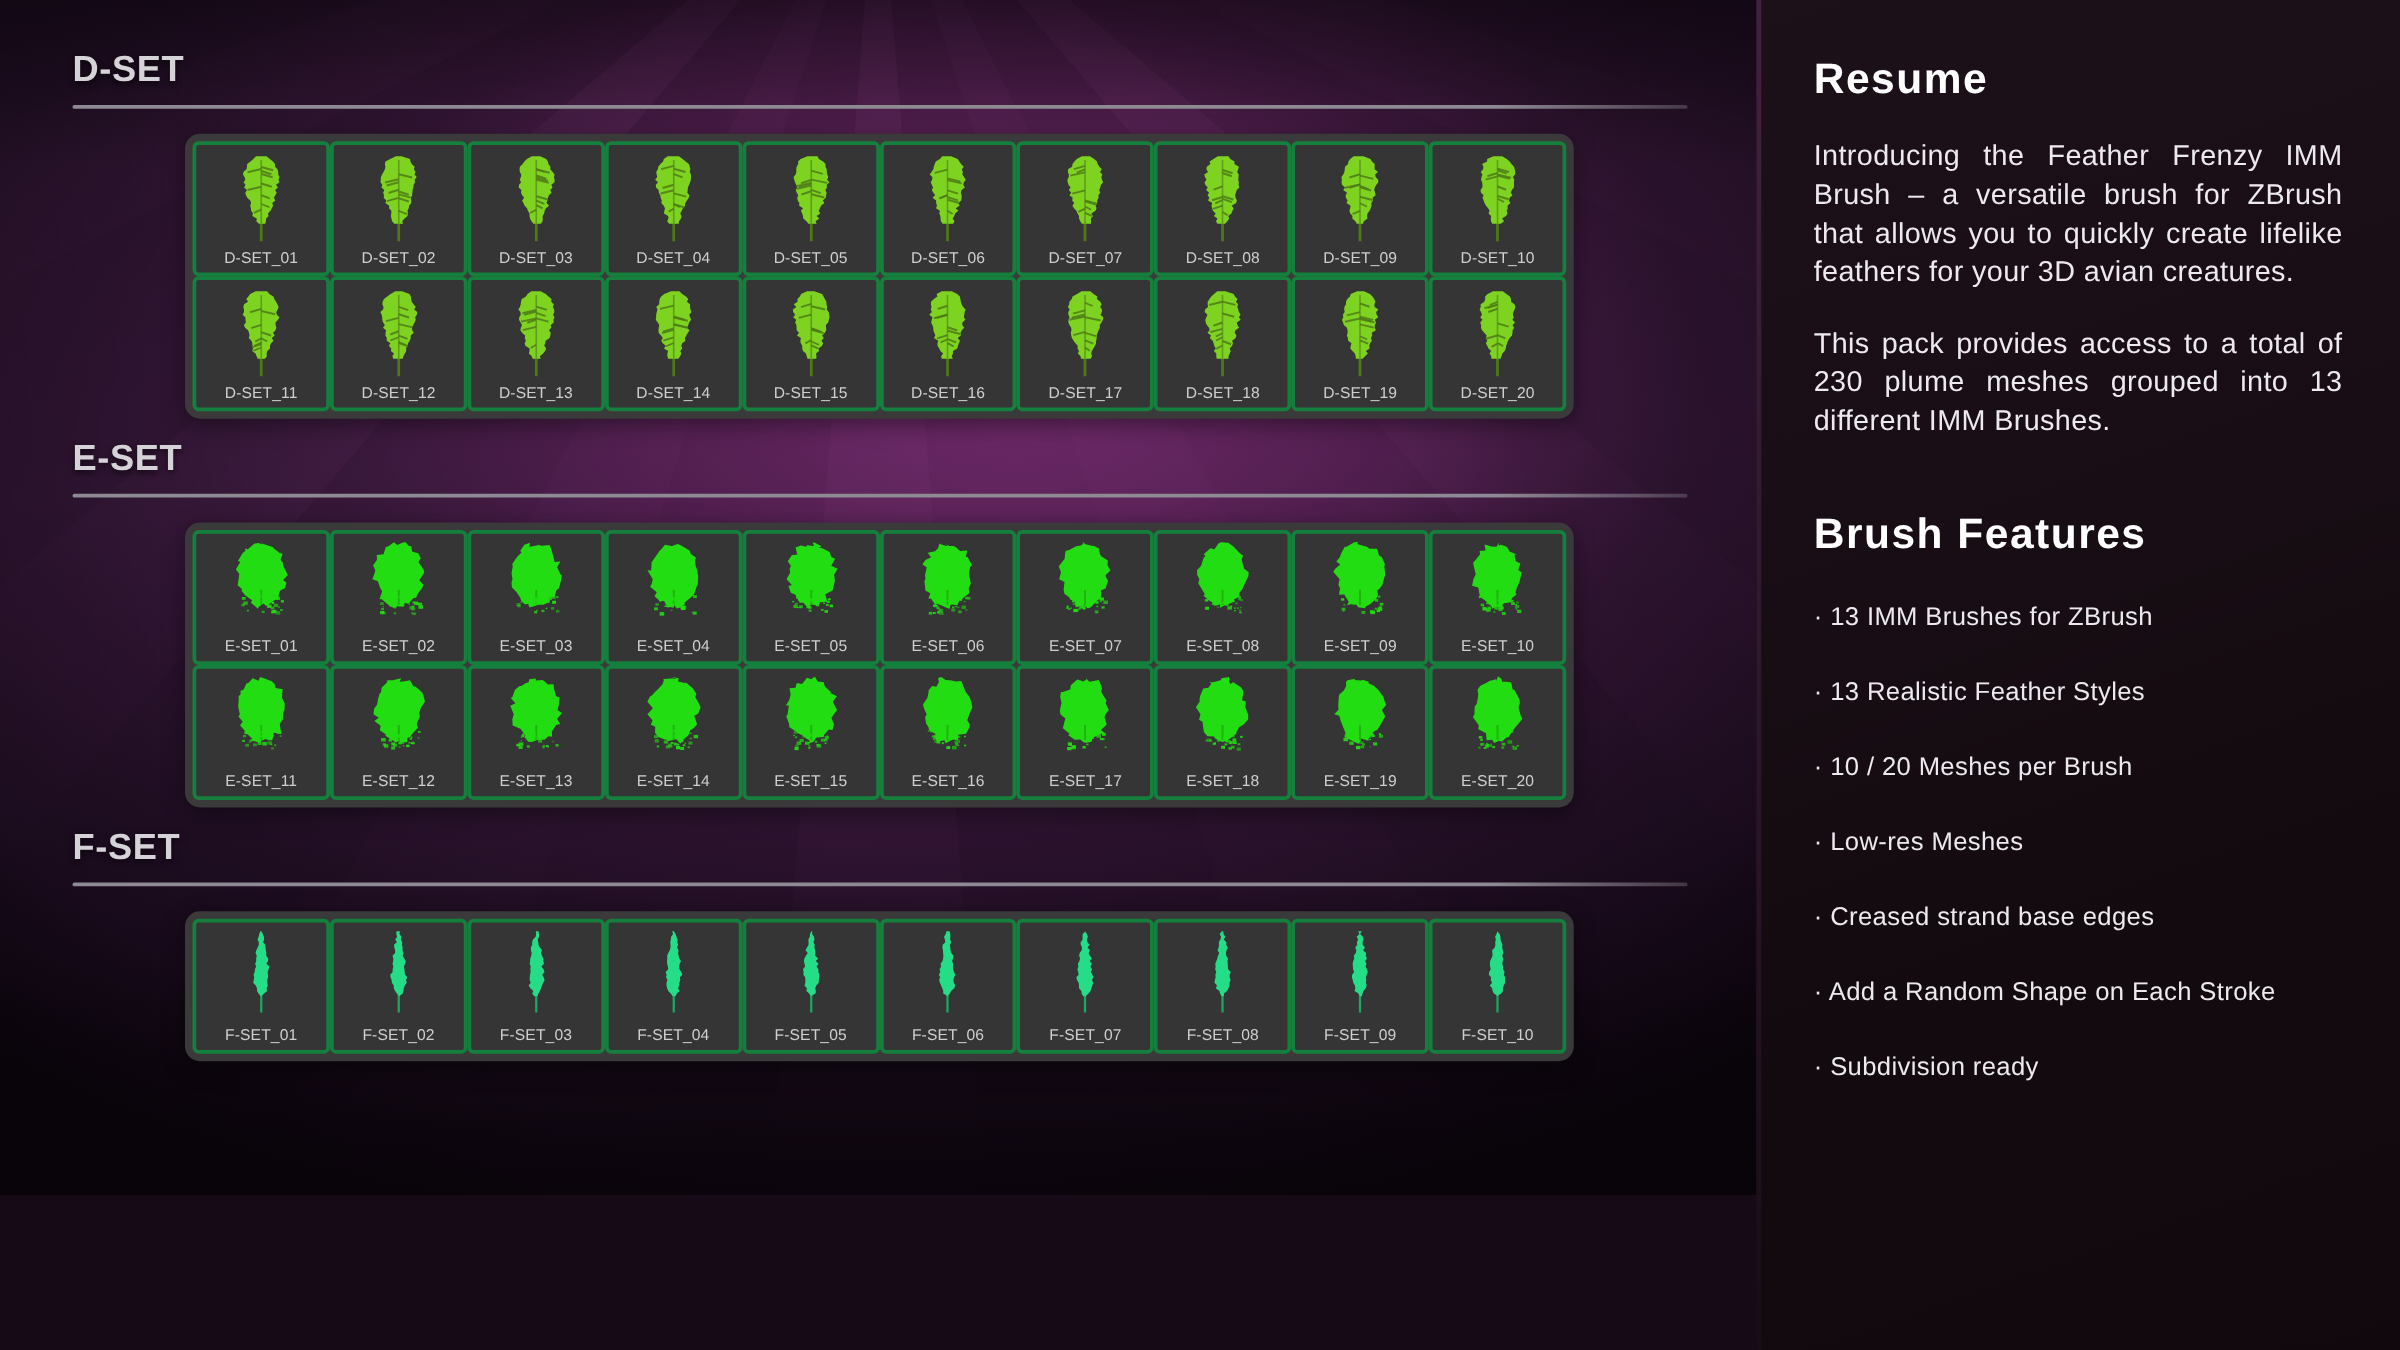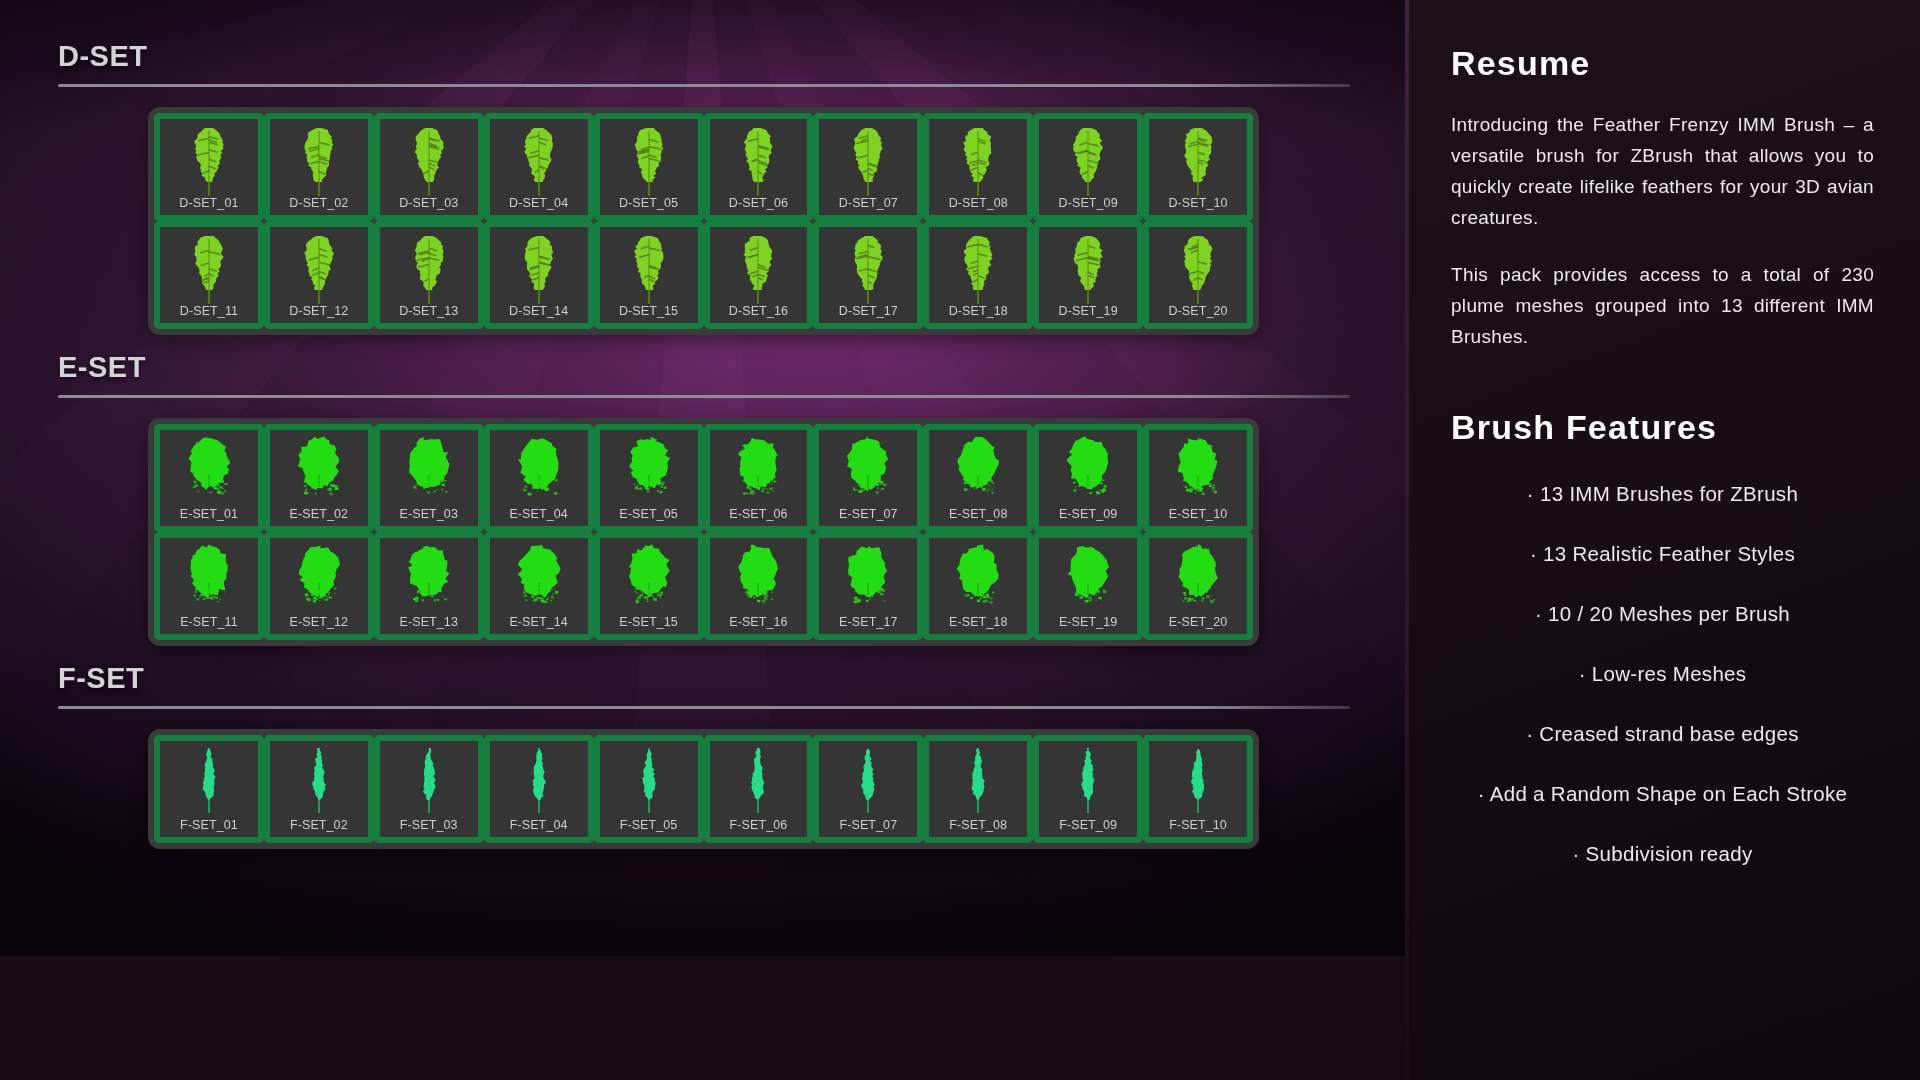--- a/index.html
+++ b/index.html
@@ -84,21 +84,21 @@
   }
   .grid {
     display:grid;
     grid-template-columns:repeat(10, 1fr);
     gap:0;
   }
   .tile {
     position:relative;
     height:108px;
     background:#353535;
-    border:6px solid #15803d;
+    border:3px solid #15803d;
     border-radius:5px;
     display:flex;
     flex-direction:column;
     align-items:center;
     justify-content:flex-end;
     padding-bottom:5px;
     overflow:hidden;
   }
   .tile .art {
     position:absolute;
@@ -132,34 +132,33 @@
   }
   .info-h {
     font-size:34px;
     font-weight:bold;
     color:#ffffff;
     letter-spacing:1.2px;
     margin-bottom:26px;
   }
   .info-h.second { margin-top:56px; margin-bottom:32px; }
   .para {
-    font-size:19px;
+    font-size:23px;
     line-height:31px;
     color:#eceaee;
     text-align:justify;
     letter-spacing:0.3px;
     margin-bottom:26px;
   }
   .feat {
     font-size:20.5px;
     line-height:30px;
     color:#eceaee;
     letter-spacing:0.3px;
     margin-bottom:30px;
-    text-align:center;
   }
 </style>
 </head>
 <body>
 
 <div id="root">
 
   <div class="showcase">
     <div class="rays" id="rays">
         <i style="transform: rotate(-67.5deg); opacity: 0.55;"></i>

